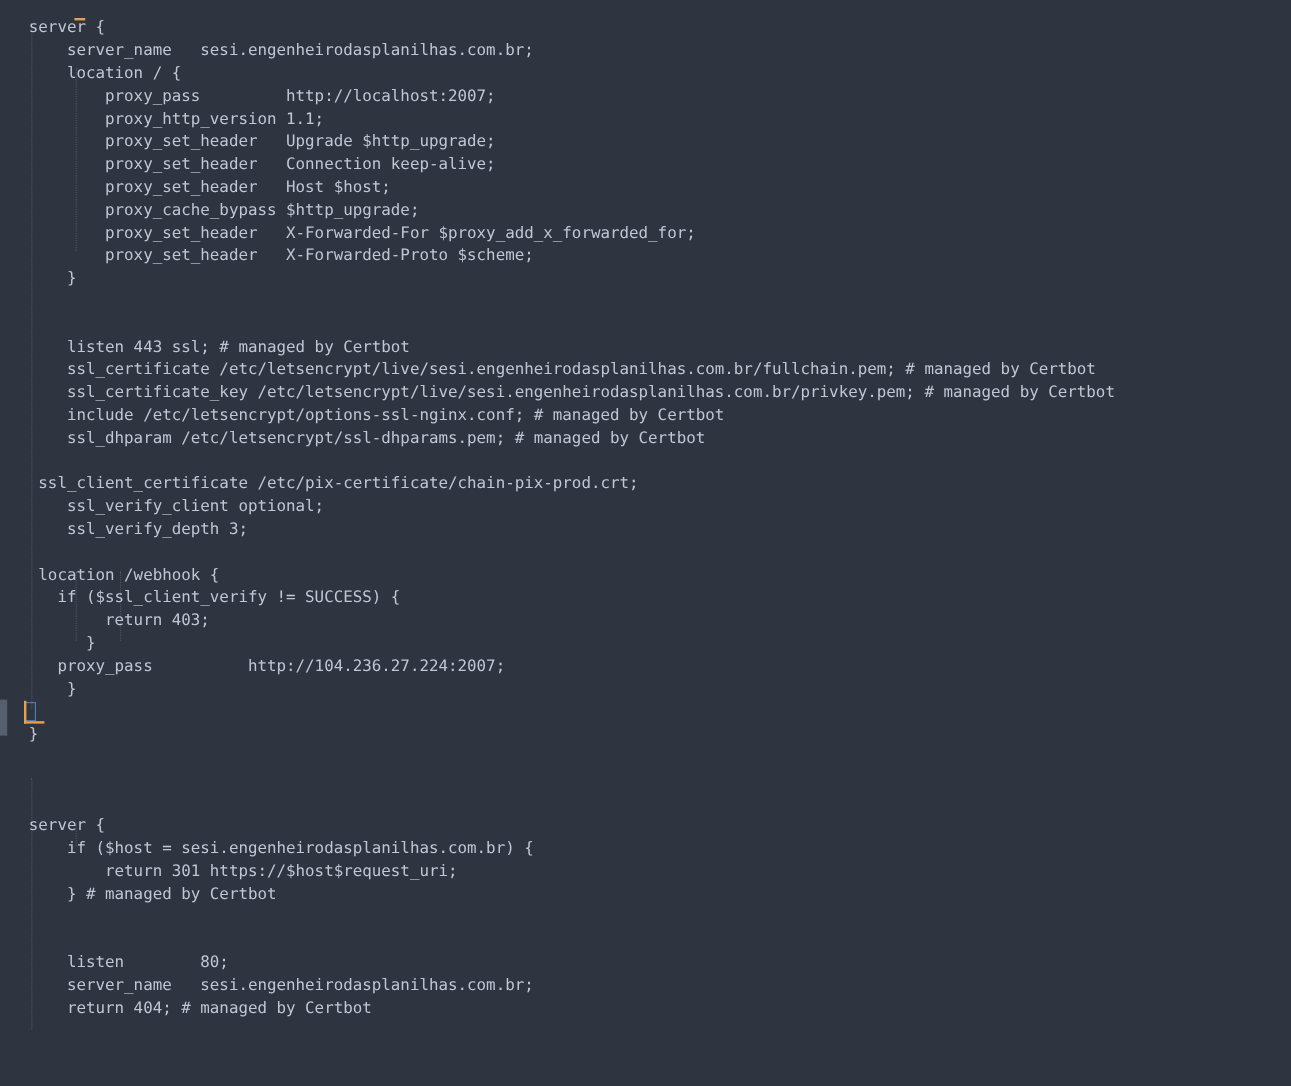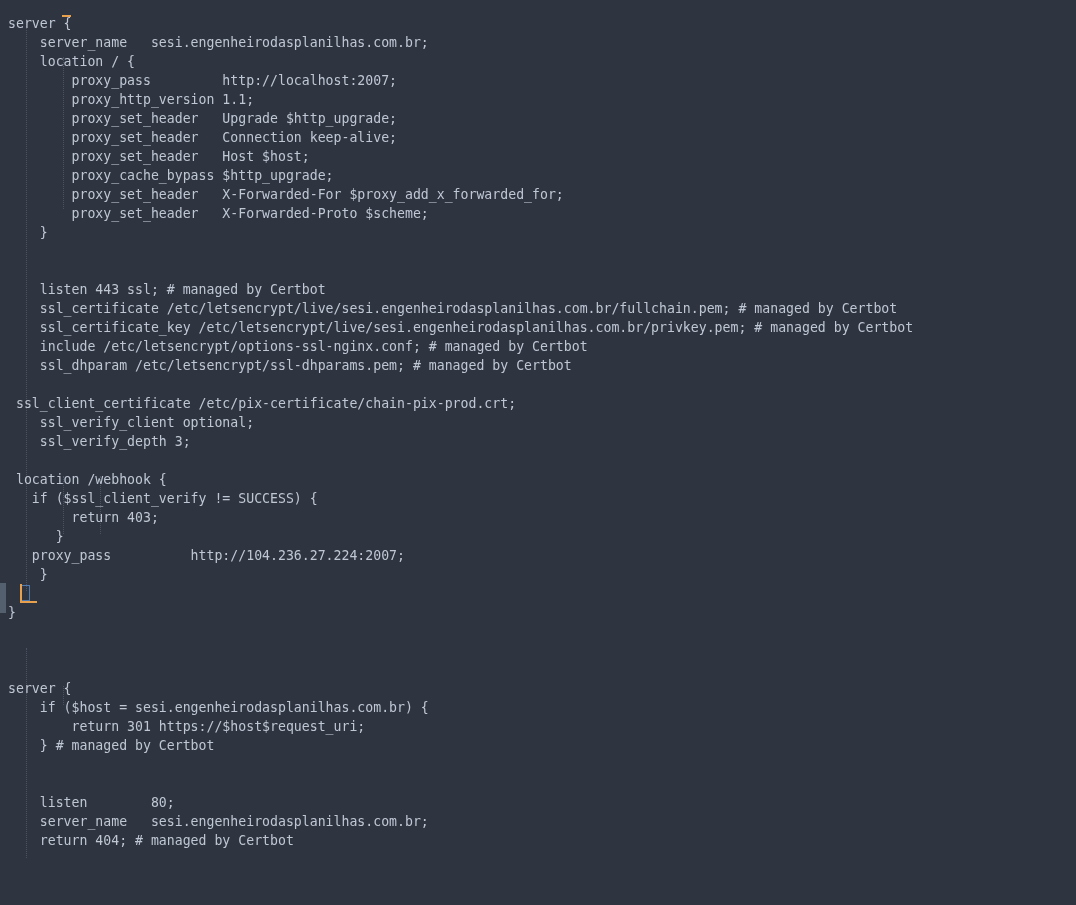--- a/index.html
+++ b/index.html
@@ -52,21 +52,21 @@
     font-family: "DejaVu Sans Mono", "Liberation Mono", monospace;
     font-size: 13.2px;
     line-height: 19px;
     color: #bfc7d5;
     letter-spacing: 0px;
     tab-size: 4;
   }
   #code .ln {
     display: block;
     height: 19px;
-    padding-left: 8px;
+    padding-left: 24px;
   }
 
   
   #caret {
     position: absolute;
     left: 20px;
     top: 584px;
     width: 2px;
     height: 19px;
     background: #e8a04c;

